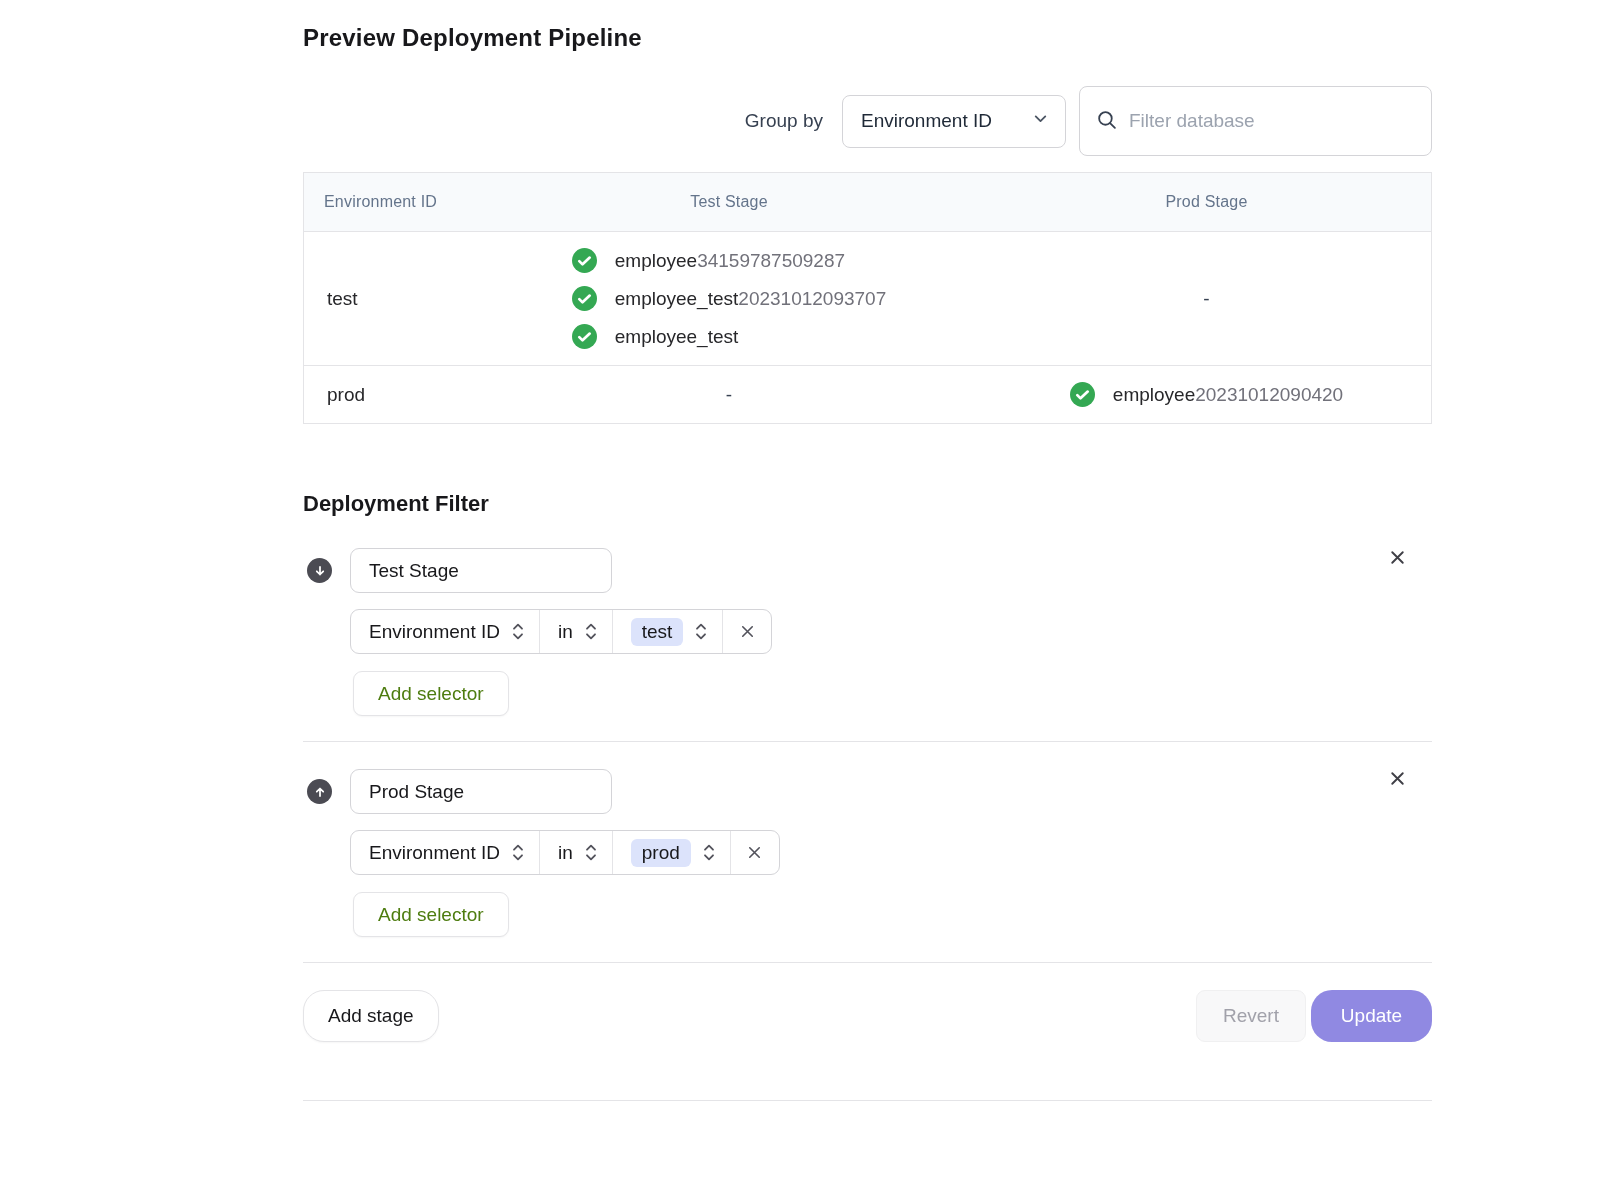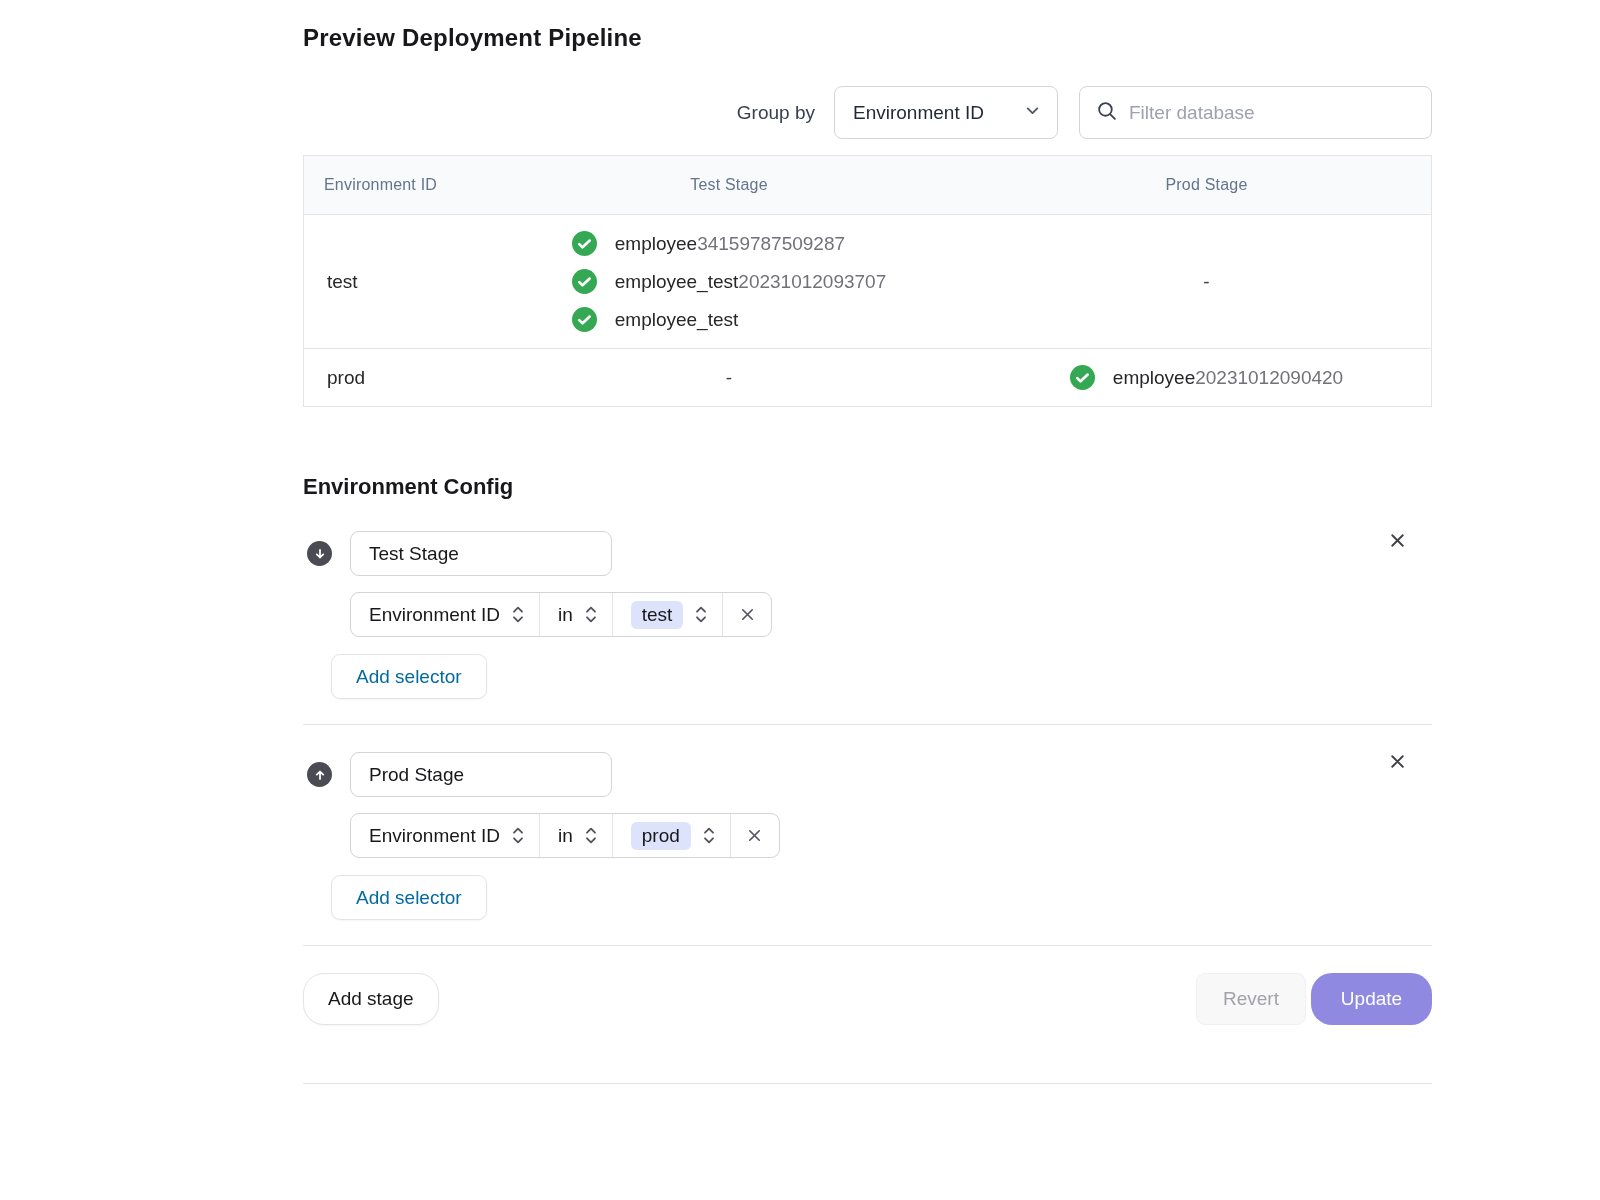--- a/index.html
+++ b/index.html
@@ -12,22 +12,22 @@
 
   
   .toolbar { margin-top: 34px; display: flex; justify-content: flex-end; align-items: center; }
   .groupby-label { font-size: 19px; color: #374151; margin-right: 19px; }
   .groupby-select {
     width: 224px; height: 53px; border: 1px solid #d4d4d8; border-radius: 8px;
     display: flex; align-items: center; justify-content: space-between;
     padding: 0 16px 0 18px; font-size: 19px; color: #1f2937; background: #fff; cursor: pointer;
   }
   .filter-box {
-    width: 353px; height: 53px; border: 1px solid #d4d4d8; border-radius: 8px;
-    display: flex; align-items: center; gap: 12px; padding: 0 16px; margin-left: 21px; background: #fff;
+    width: 353px; height: 70px; border: 1px solid #d4d4d8; border-radius: 8px;
+    display: flex; align-items: center; gap: 12px; padding: 0 16px; margin-left: 13px; background: #fff;
   }
   .filter-box input {
     border: none; outline: none; font-size: 19px; flex: 1; color: #1f2937;
     font-family: "Liberation Sans", sans-serif; background: transparent;
   }
   .filter-box input::placeholder { color: #9ca3af; }
 
   
   .pipeline-table { margin-top: 16px; border: 1px solid #e4e4e7; }
   .t-row { display: grid; grid-template-columns: 173px 504px 451px; }
@@ -64,22 +64,22 @@
   .selector-group {
     display: inline-flex; border: 1px solid #d4d4d8; border-radius: 9px; height: 45px;
     align-items: stretch; background: #fff; overflow: hidden;
   }
   .seg { display: flex; align-items: center; gap: 11px; padding: 0 14px 0 18px; border-left: 1px solid #e4e4e7; cursor: pointer; }
   .seg:first-child { border-left: none; }
   .seg-label { font-size: 19px; color: #18181b; }
   .value-pill { background: #dce3fb; border-radius: 6px; padding: 3px 11px; font-size: 19px; color: #18181b; }
   .seg-close { display: flex; align-items: center; justify-content: center; width: 49px; border-left: 1px solid #e4e4e7; cursor: pointer; }
   .add-selector-btn {
-    margin-left: 28px; margin-top: 17px; height: 45px; padding: 0 24px;
-    border: 1px solid #e4e4e7; border-radius: 9px; background: #fff; font-size: 19px; color: #0369a1;
+    margin-left: 50px; margin-top: 17px; height: 45px; padding: 0 24px;
+    border: 1px solid #e4e4e7; border-radius: 9px; background: #fff; font-size: 19px; color: #4d7c0f;
     font-family: "Liberation Sans", sans-serif; cursor: pointer; box-shadow: 0 1px 2px rgba(0,0,0,.04);
     display: inline-flex; align-items: center;
   }
   .stage-close { position: absolute; top: -5px; right: 20px; background: none; border: none; cursor: pointer; padding: 4px; }
 
   .divider { border: none; border-top: 1px solid #e4e4e7; margin-top: 25px; }
   .stage-block + .divider { margin-top: 25px; }
 
   
   .footer { margin-top: 27px; display: flex; justify-content: space-between; align-items: center; }
@@ -189,21 +189,21 @@
             <div class="db-text">
               <span class="db-name">employee</span>
               <span class="db-version">20231012090420</span>
             </div>
           </div>
         </div>
       </div>
     </div>
   </div>
 
-  <h2 class="section-title">Environment Config</h2>
+  <h2 class="section-title">Deployment Filter</h2>
 
   <div class="stage-block">
     <button class="stage-close" aria-label="remove stage">
       <svg width="21" height="21" viewBox="0 0 20 20" fill="none" stroke="#3f3f46" stroke-width="1.8" stroke-linecap="round">
           <path d="M5 5l10 10M15 5L5 15"></path>
         </svg>
     </button>
     <div class="stage-row">
       <span class="dir-circle">
         <svg width="14" height="14" viewBox="0 0 24 24" fill="none" stroke="#ffffff" stroke-width="3" stroke-linecap="round" stroke-linejoin="round">

